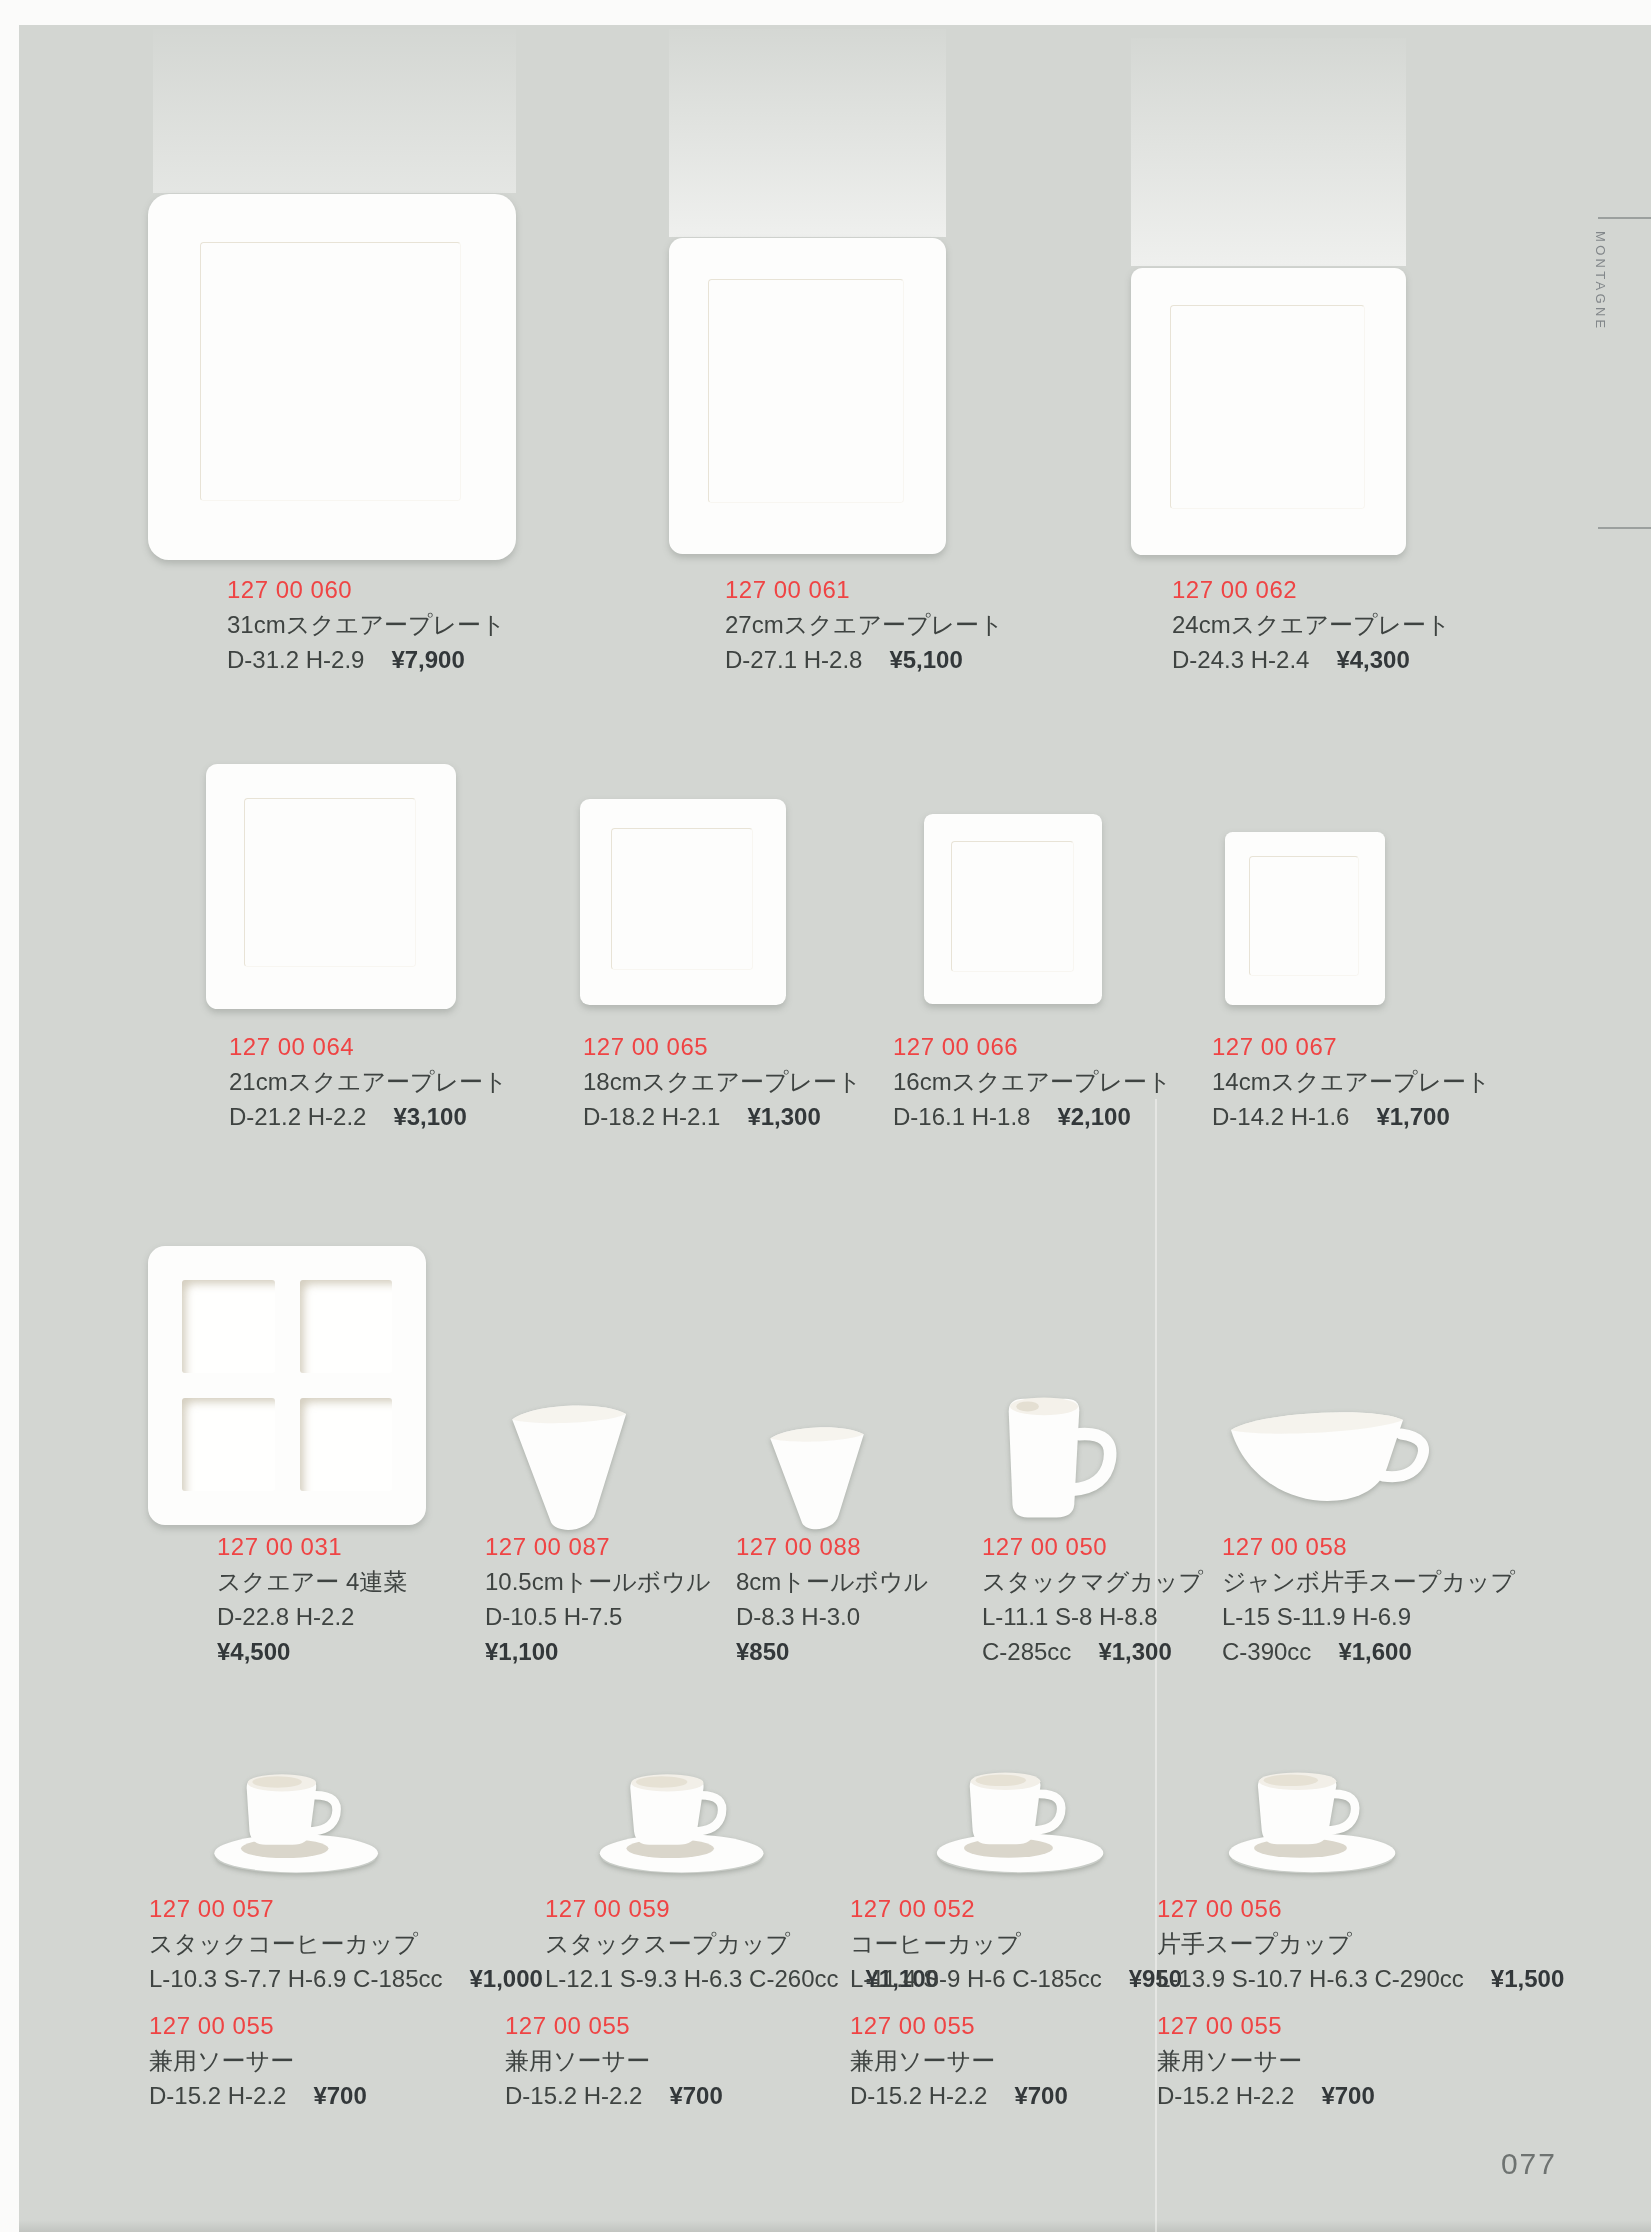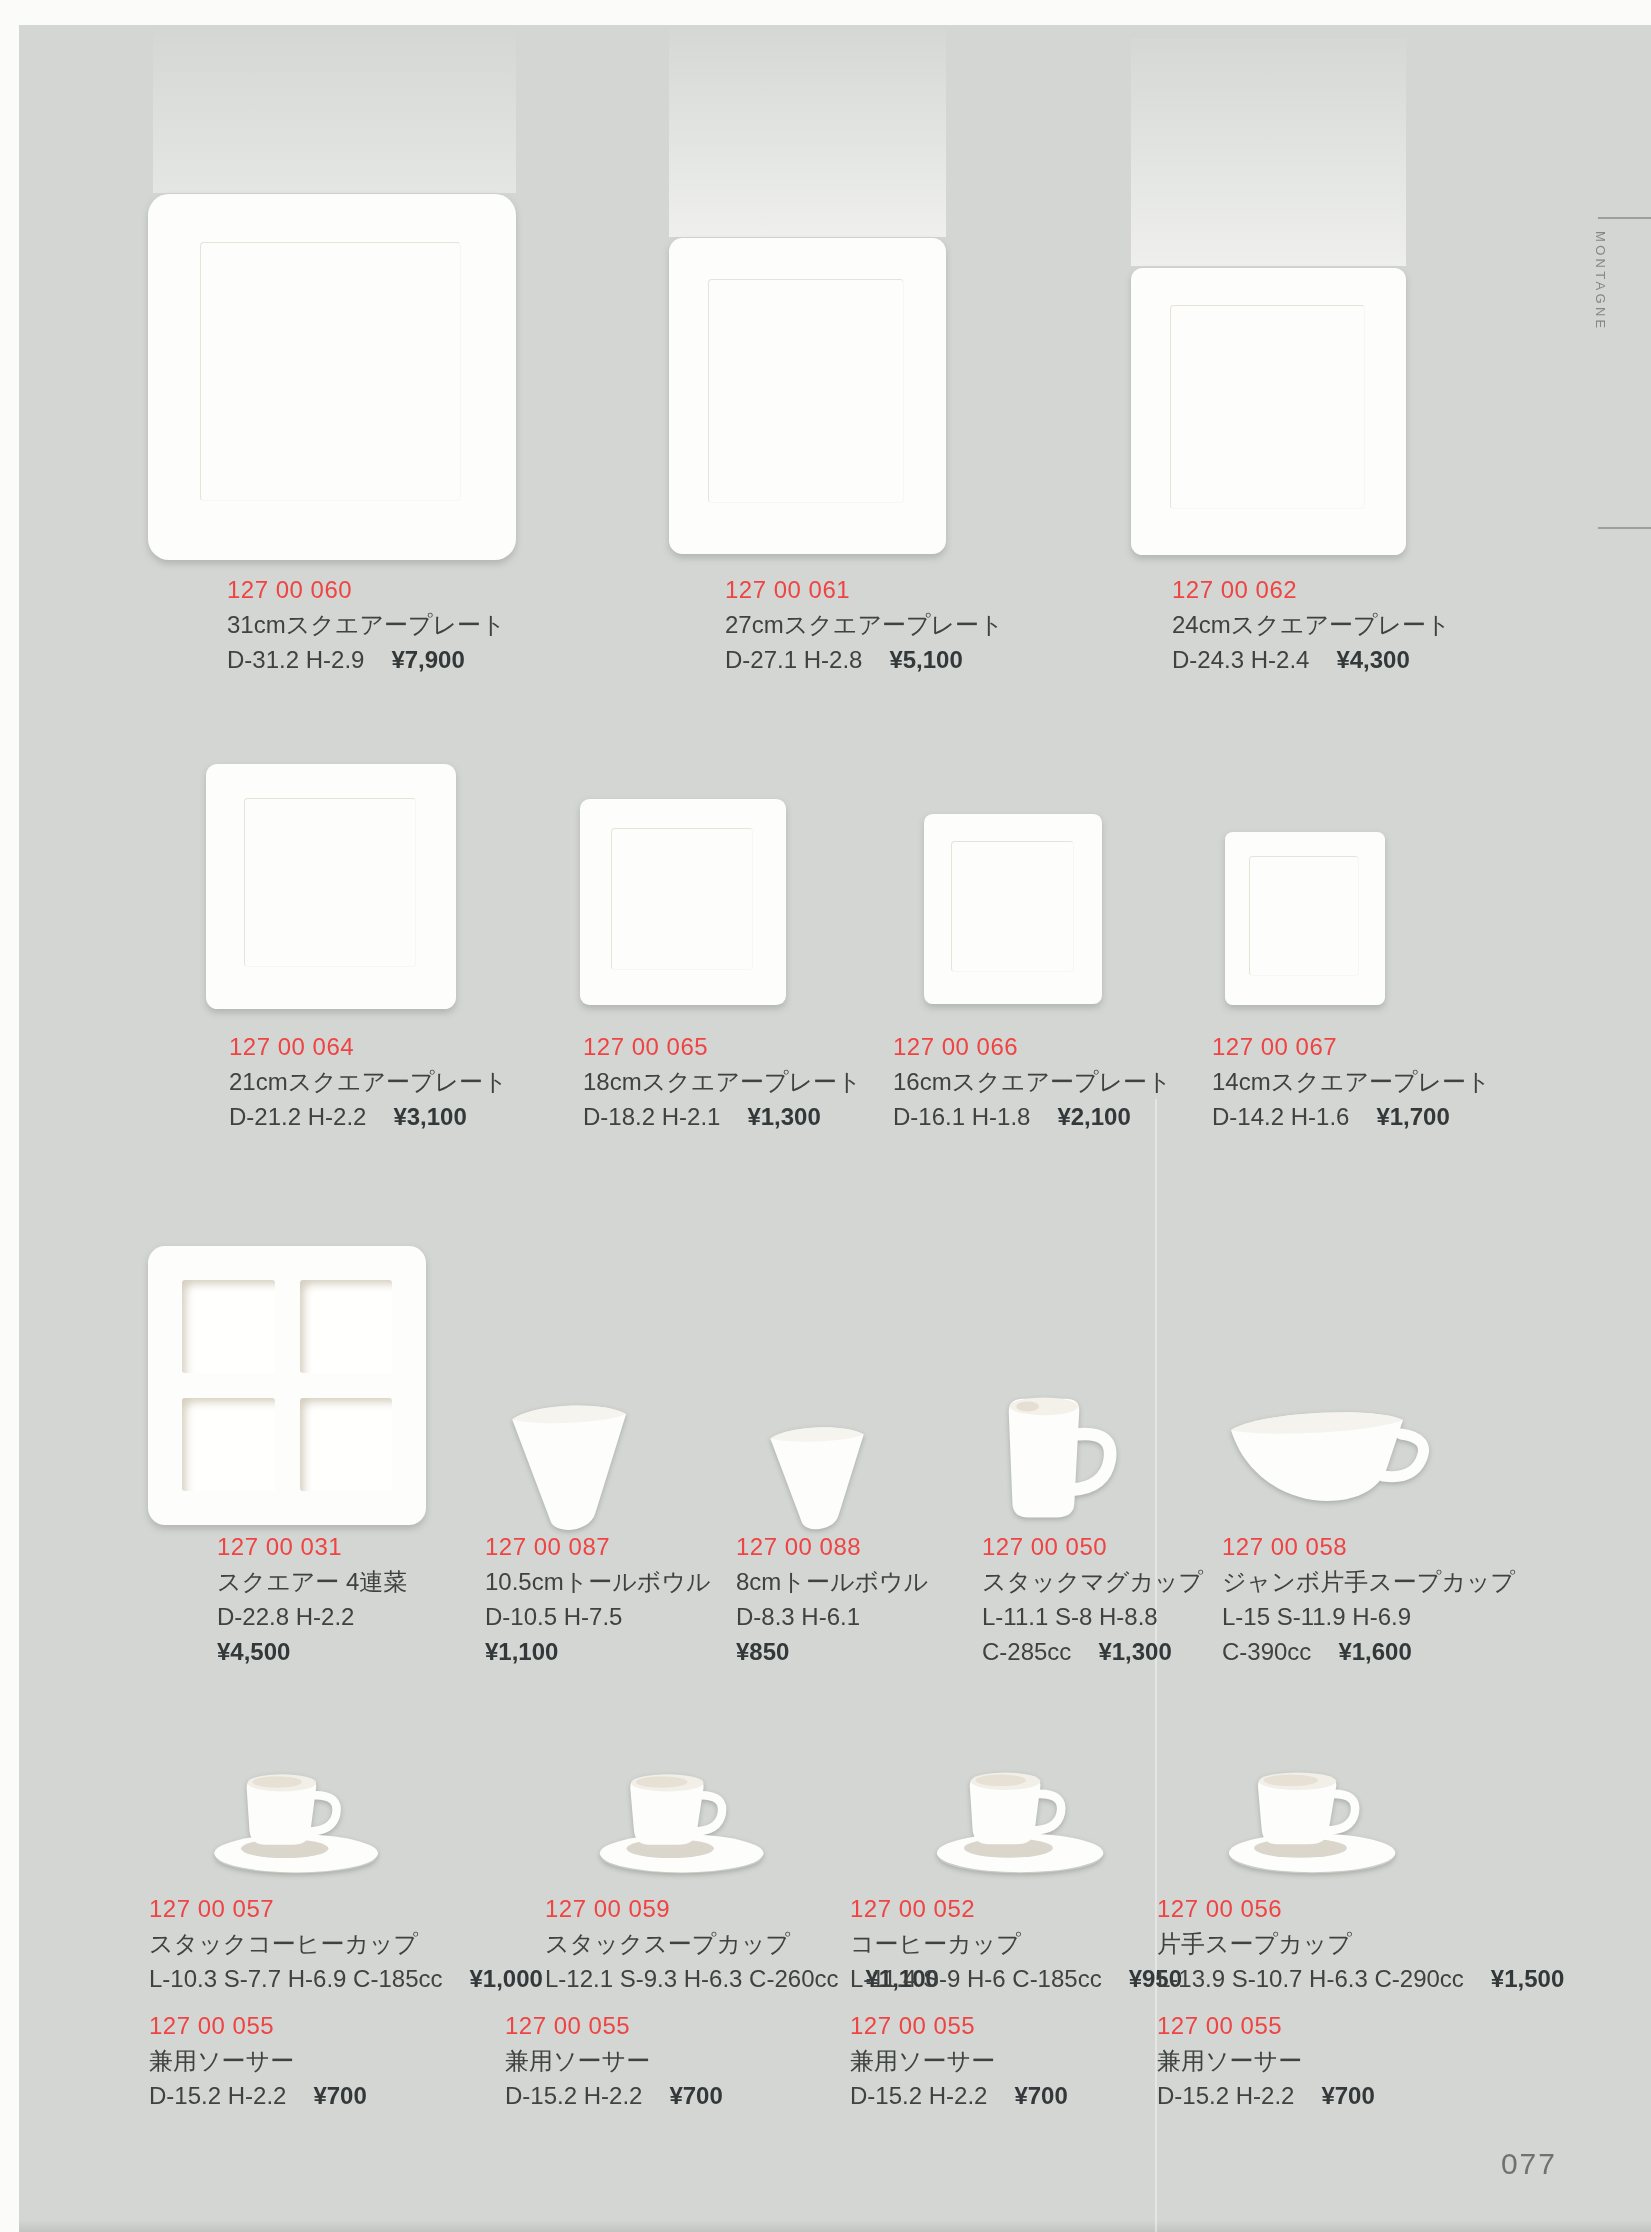--- a/index.html
+++ b/index.html
@@ -151,21 +151,21 @@
 </div>
 <div class="pinfo" style="left:485px;top:1529px;">
   <div class="code">127 00 087</div>
   <div>10.5cmトールボウル</div>
   <div>D-10.5 H-7.5</div>
   <div class="price own">¥1,100</div>
 </div>
 <div class="pinfo" style="left:736px;top:1529px;">
   <div class="code">127 00 088</div>
   <div>8cmトールボウル</div>
-  <div>D-8.3 H-6.1</div>
+  <div>D-8.3 H-3.0</div>
   <div class="price own">¥850</div>
 </div>
 <div class="pinfo" style="left:982px;top:1529px;">
   <div class="code">127 00 050</div>
   <div>スタックマグカップ</div>
   <div>L-11.1 S-8 H-8.8</div>
   <div><span>C-285cc</span><span class="price">¥1,300</span></div>
 </div>
 <div class="pinfo" style="left:1222px;top:1529px;">
   <div class="code">127 00 058</div>

